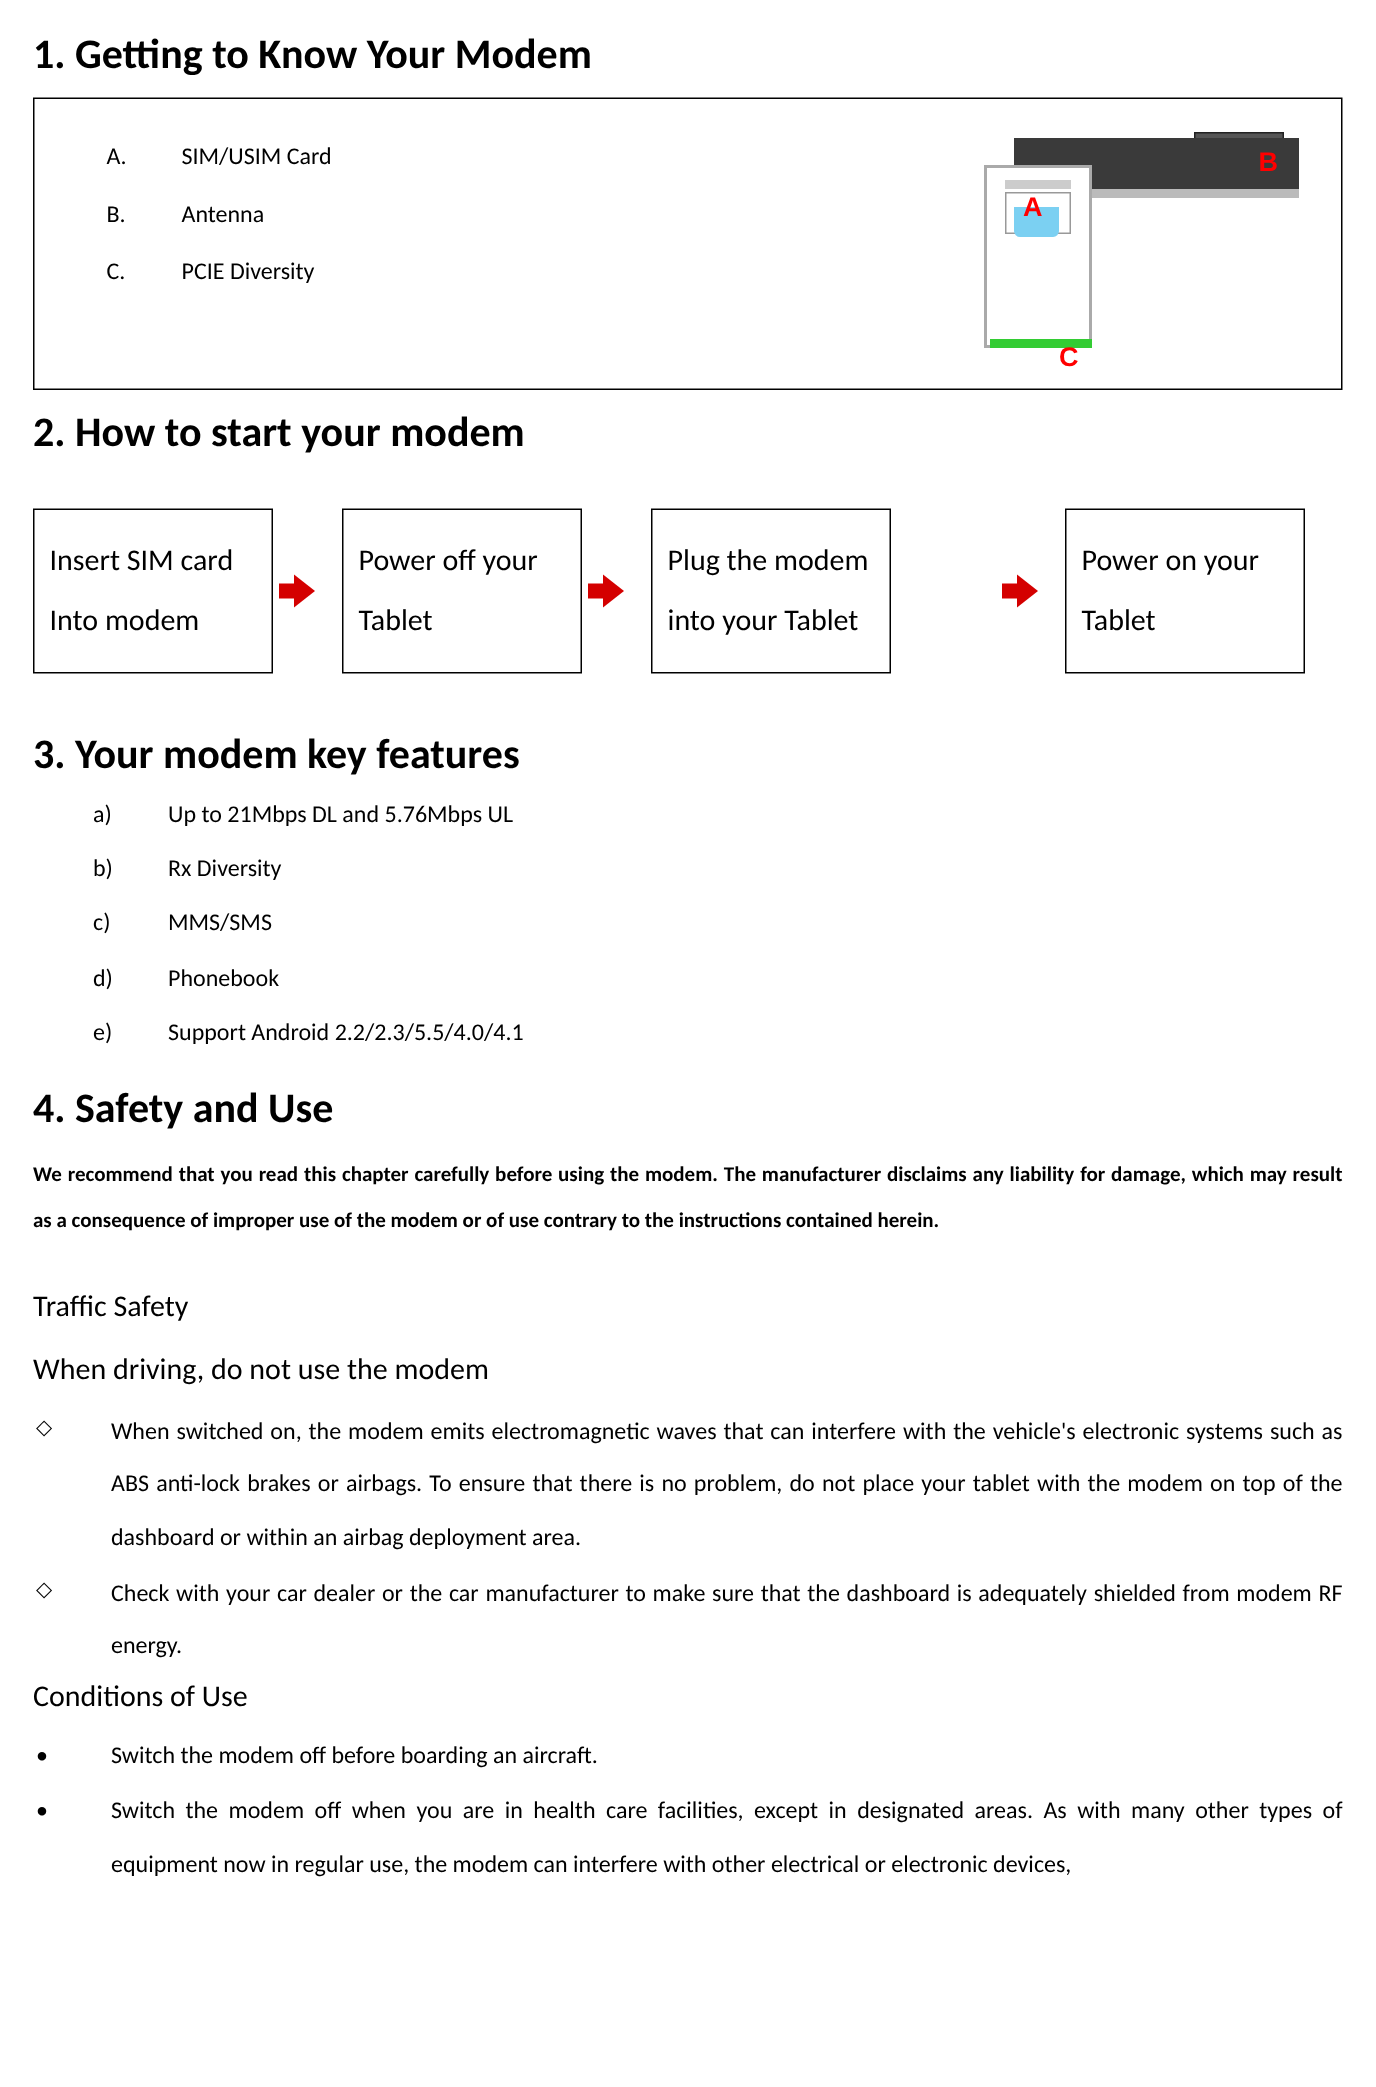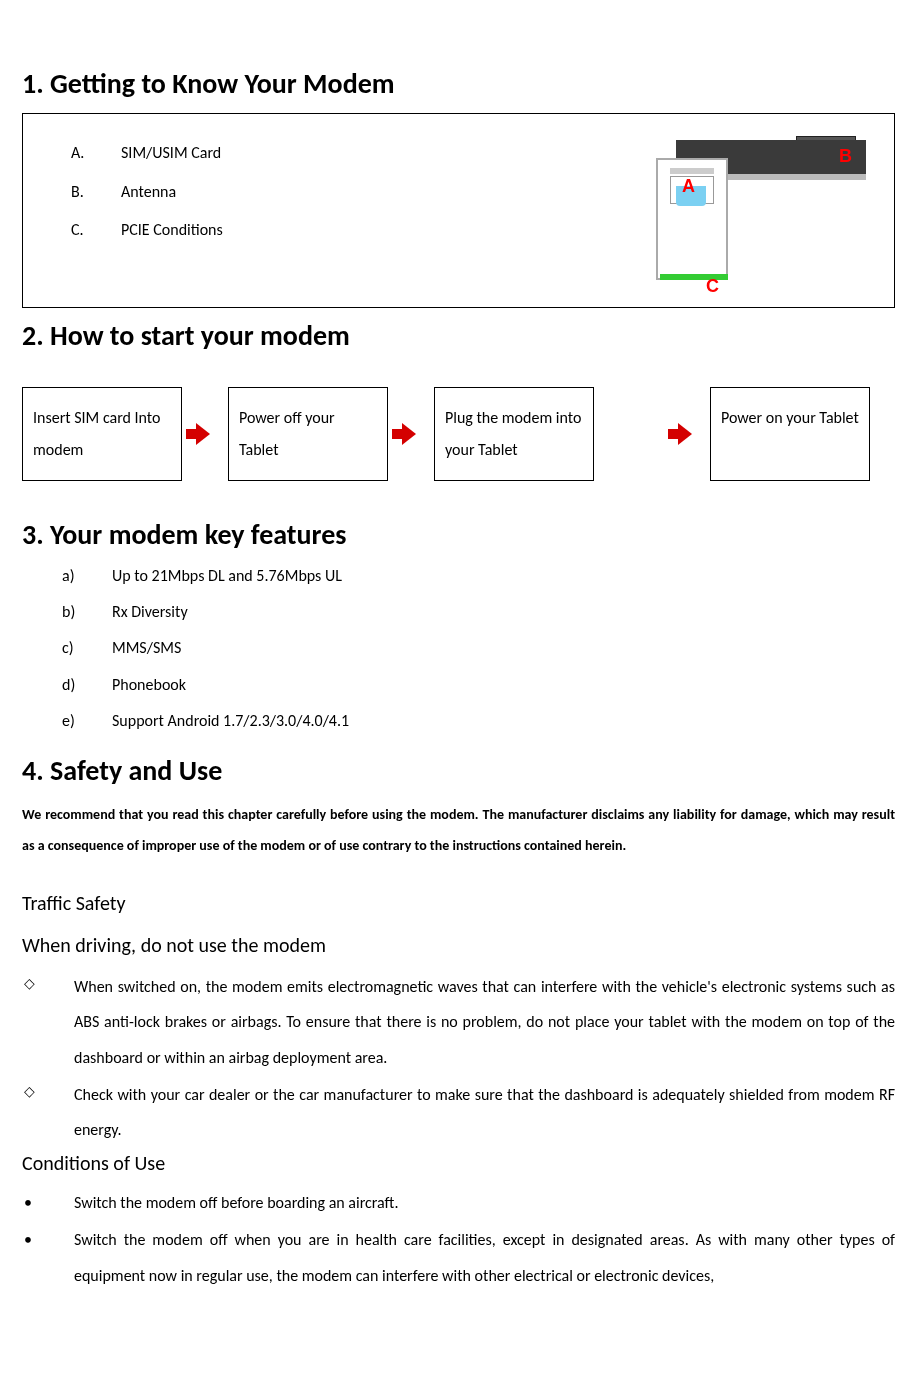--- a/index.html
+++ b/index.html
@@ -4,21 +4,21 @@
   <style>
     * { box-sizing: border-box; margin: 0; padding: 0; }
     body {
       font-family: Calibri, "Segoe UI", Arial, sans-serif;
       background: #fff;
       color: #000;
       width: 917px;
       padding: 16px 22px 0 22px;
       line-height: 1.4;
     }
-    h1 { font-size: 28px; font-weight: 700; margin-bottom: 10px; margin-top: 48px; }
+    h1 { font-size: 28px; font-weight: 700; margin-bottom: 10px; }
     h2 { font-size: 20px; font-weight: 400; margin-top: 28px; margin-bottom: 8px; }
 
     .s1-box {
       border: 1px solid #000;
       padding: 18px 28px 20px 28px;
       display: flex;
       justify-content: space-between;
       align-items: flex-start;
       min-height: 170px;
       position: relative;
@@ -34,21 +34,21 @@
     .md-green { position: absolute; bottom: 7px; left:4px; width: 68px; height: 6px; background: #3c3; }
     .md-inner { position: absolute; top: 44px; left: 14px; width: 44px; height: 28px; background:#fff; border:1px solid #999; }
     .md-inner-blue { position: absolute; top: 54px; left: 20px; width: 30px; height: 20px; background:#7bd0f2; border-radius:0 0 4px 4px;}
     .md-slot-top { position:absolute; top: 36px; left: 14px; width:44px; height:6px; background:#ccc;}
     .lbl { position: absolute; font-family: Arial, sans-serif; font-weight: 700; font-size: 18px; color: #f00; }
     .lbl-a { top: 42px; left: 26px; }
     .lbl-b { top: 12px; right: 4px; }
     .lbl-c { bottom: -12px; left: 50px; }
 
     .flow { display: flex; align-items: stretch; gap: 10px; margin-top: 32px; margin-bottom:30px;}
-    .fbox { border: 1px solid #000; padding: 14px 10px; width: 160px; font-size: 16px; line-height: 2; }
+    .fbox { border: 1px solid #000; padding: 14px 10px; width: 160px; font-size: 20px; line-height: 2; }
     .arrow-wrap { display:flex; align-items:center; }
     .arrow {
       width: 0; height: 0;
       border-top: 11px solid transparent;
       border-bottom: 11px solid transparent;
       border-left: 14px solid #d40000;
       position: relative;
       margin: 0 8px 0 4px;
     }
     .arrow::before {
@@ -80,21 +80,21 @@
     <li>
       <span class="letter">A.</span>
       <span>SIM/USIM Card</span>
     </li>
     <li>
       <span class="letter">B.</span>
       <span>Antenna</span>
     </li>
     <li>
       <span class="letter">C.</span>
-      <span>PCIE Conditions</span>
+      <span>PCIE Diversity</span>
     </li>
   </ul>
   <div class="modem-diagram">
     <div class="md-back2"></div>
     <div class="md-back"></div>
     <div class="md-strip"></div>
     <div class="md-body"></div>
     <div class="md-slot-top"></div>
     <div class="md-inner"></div>
     <div class="md-inner-blue"></div>
@@ -136,21 +136,21 @@
   <li>
     <span class="letter">c)</span>
     <span>MMS/SMS</span>
   </li>
   <li>
     <span class="letter">d)</span>
     <span>Phonebook</span>
   </li>
   <li>
     <span class="letter">e)</span>
-    <span>Support Android 1.7/2.3/3.0/4.0/4.1</span>
+    <span>Support Android 2.2/2.3/5.5/4.0/4.1</span>
   </li>
 </ul>
 
 <h1 style="margin-top:18px;">4. Safety and Use</h1>
 <p class="para">We recommend that you read this chapter carefully before using the modem. The manufacturer disclaims any liability for damage, which may result as a consequence of improper use of the modem or of use contrary to the instructions contained herein.</p>
 
 <h2>Traffic Safety</h2>
 <div class="intro-line">When driving, do not use the modem</div>
 <ul class="sub-list">
   <li>

